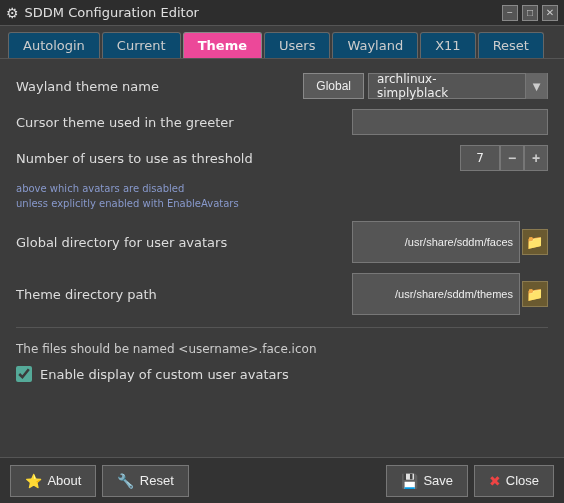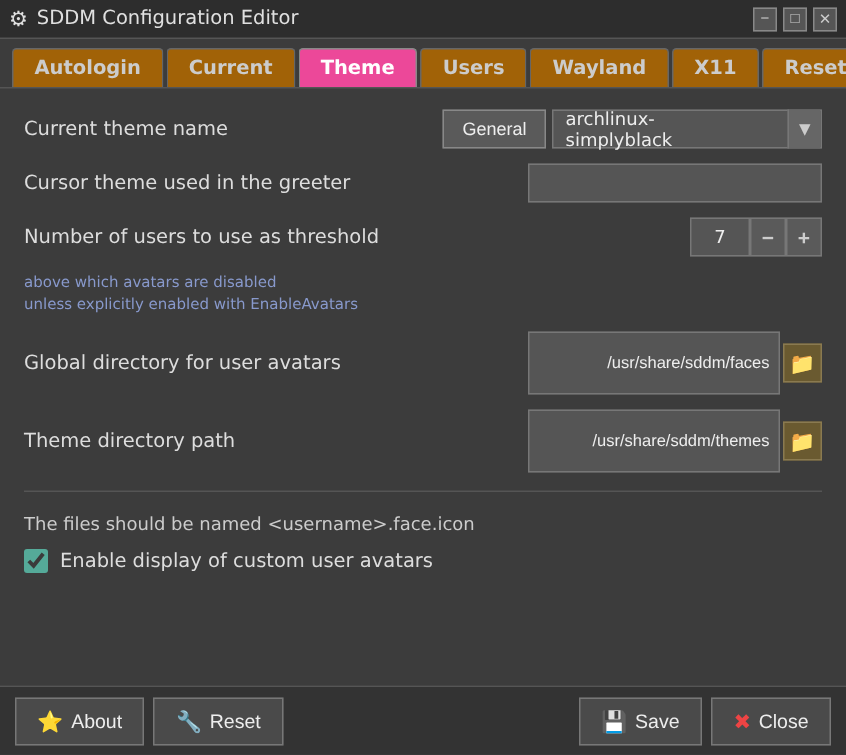--- a/index.html
+++ b/index.html
@@ -49,28 +49,27 @@
 
     .tab-bar {
       display: flex;
       background: #3c3c3c;
       padding: 6px 8px 0 8px;
       gap: 2px;
       border-bottom: 1px solid #555;
     }
     .tab {
       padding: 5px 14px;
-      background: #a16207;
+      background: #0c4a6e;
       border: 1px solid #666;
       border-bottom: none;
       color: #ccc;
       cursor: pointer;
       font-size: 13px;
       border-radius: 3px 3px 0 0;
-      font-weight: bold;
     }
     .tab.active {
       background: #ec4899;
       color: #fff;
       border-color: #888;
       font-weight: bold;
     }
 
     .content {
       padding: 14px 16px;
@@ -292,23 +291,23 @@
   <div class="tab active">Theme</div>
   <div class="tab">Users</div>
   <div class="tab">Wayland</div>
   <div class="tab">X11</div>
   <div class="tab">Reset</div>
 </div>
 
 <div class="content">
 
   <div class="field-row">
-    <span class="field-label">Current theme name</span>
+    <span class="field-label">Wayland theme name</span>
     <div class="field-control">
-      <button class="preview-btn">General</button>
+      <button class="preview-btn">Global</button>
       <div class="select-wrapper" style="width:180px;gap:33px;">
         <span class="select-value">archlinux-simplyblack</span>
         <div class="select-arrow">▼</div>
       </div>
     </div>
   </div>
 
   <div class="field-row">
     <span class="field-label">Cursor theme used in the greeter</span>
     <div class="field-control">

